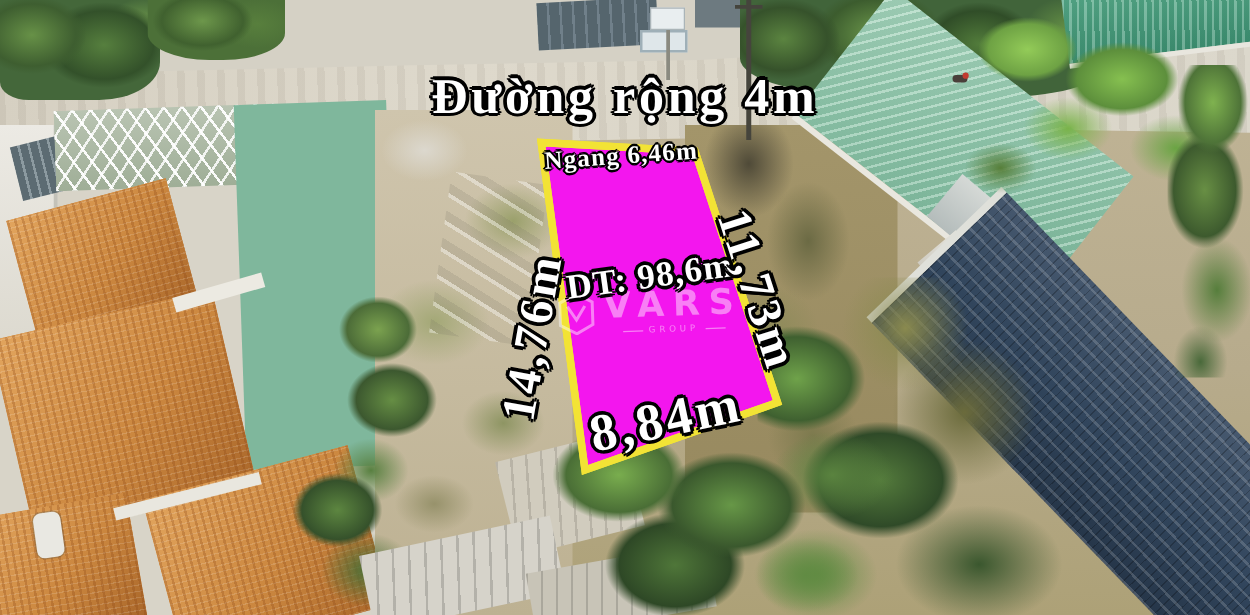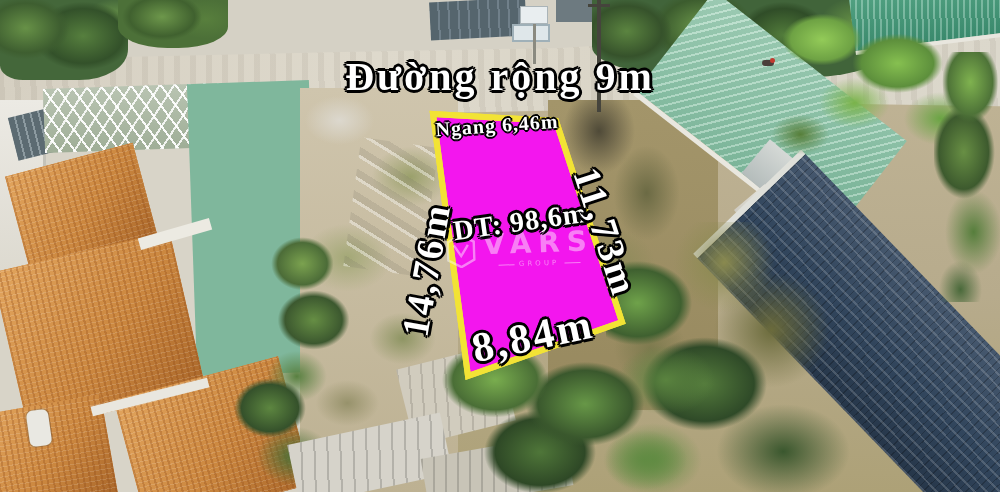--- a/index.html
+++ b/index.html
@@ -270,20 +270,20 @@
     <svg width="30" height="34" viewBox="0 0 30 34">
       <path d="M15 1 L28 8 V26 L15 33 L2 26 V8 Z" fill="none" stroke="currentColor" stroke-width="2.4"></path>
       <path d="M8 11 L15 22 L22 11" fill="none" stroke="currentColor" stroke-width="2.4"></path>
     </svg>
     <span class="wm-text">
       <span class="wm-brand">VARS</span>
       <span class="wm-sub">GROUP</span>
     </span>
   </div>
 
-  <div class="anno road-label">Đường rộng 9m</div>
+  <div class="anno road-label">Đường rộng 4m</div>
   <div class="anno ngang-label">Ngang 6,46m</div>
   <div class="anno area-label">DT: 98,6m</div>
   <div class="anno left-dim">14,76m</div>
   <div class="anno right-dim">11,73m</div>
   <div class="anno bottom-dim">8,84m</div>
 
 </div>
 
 </body></html>

